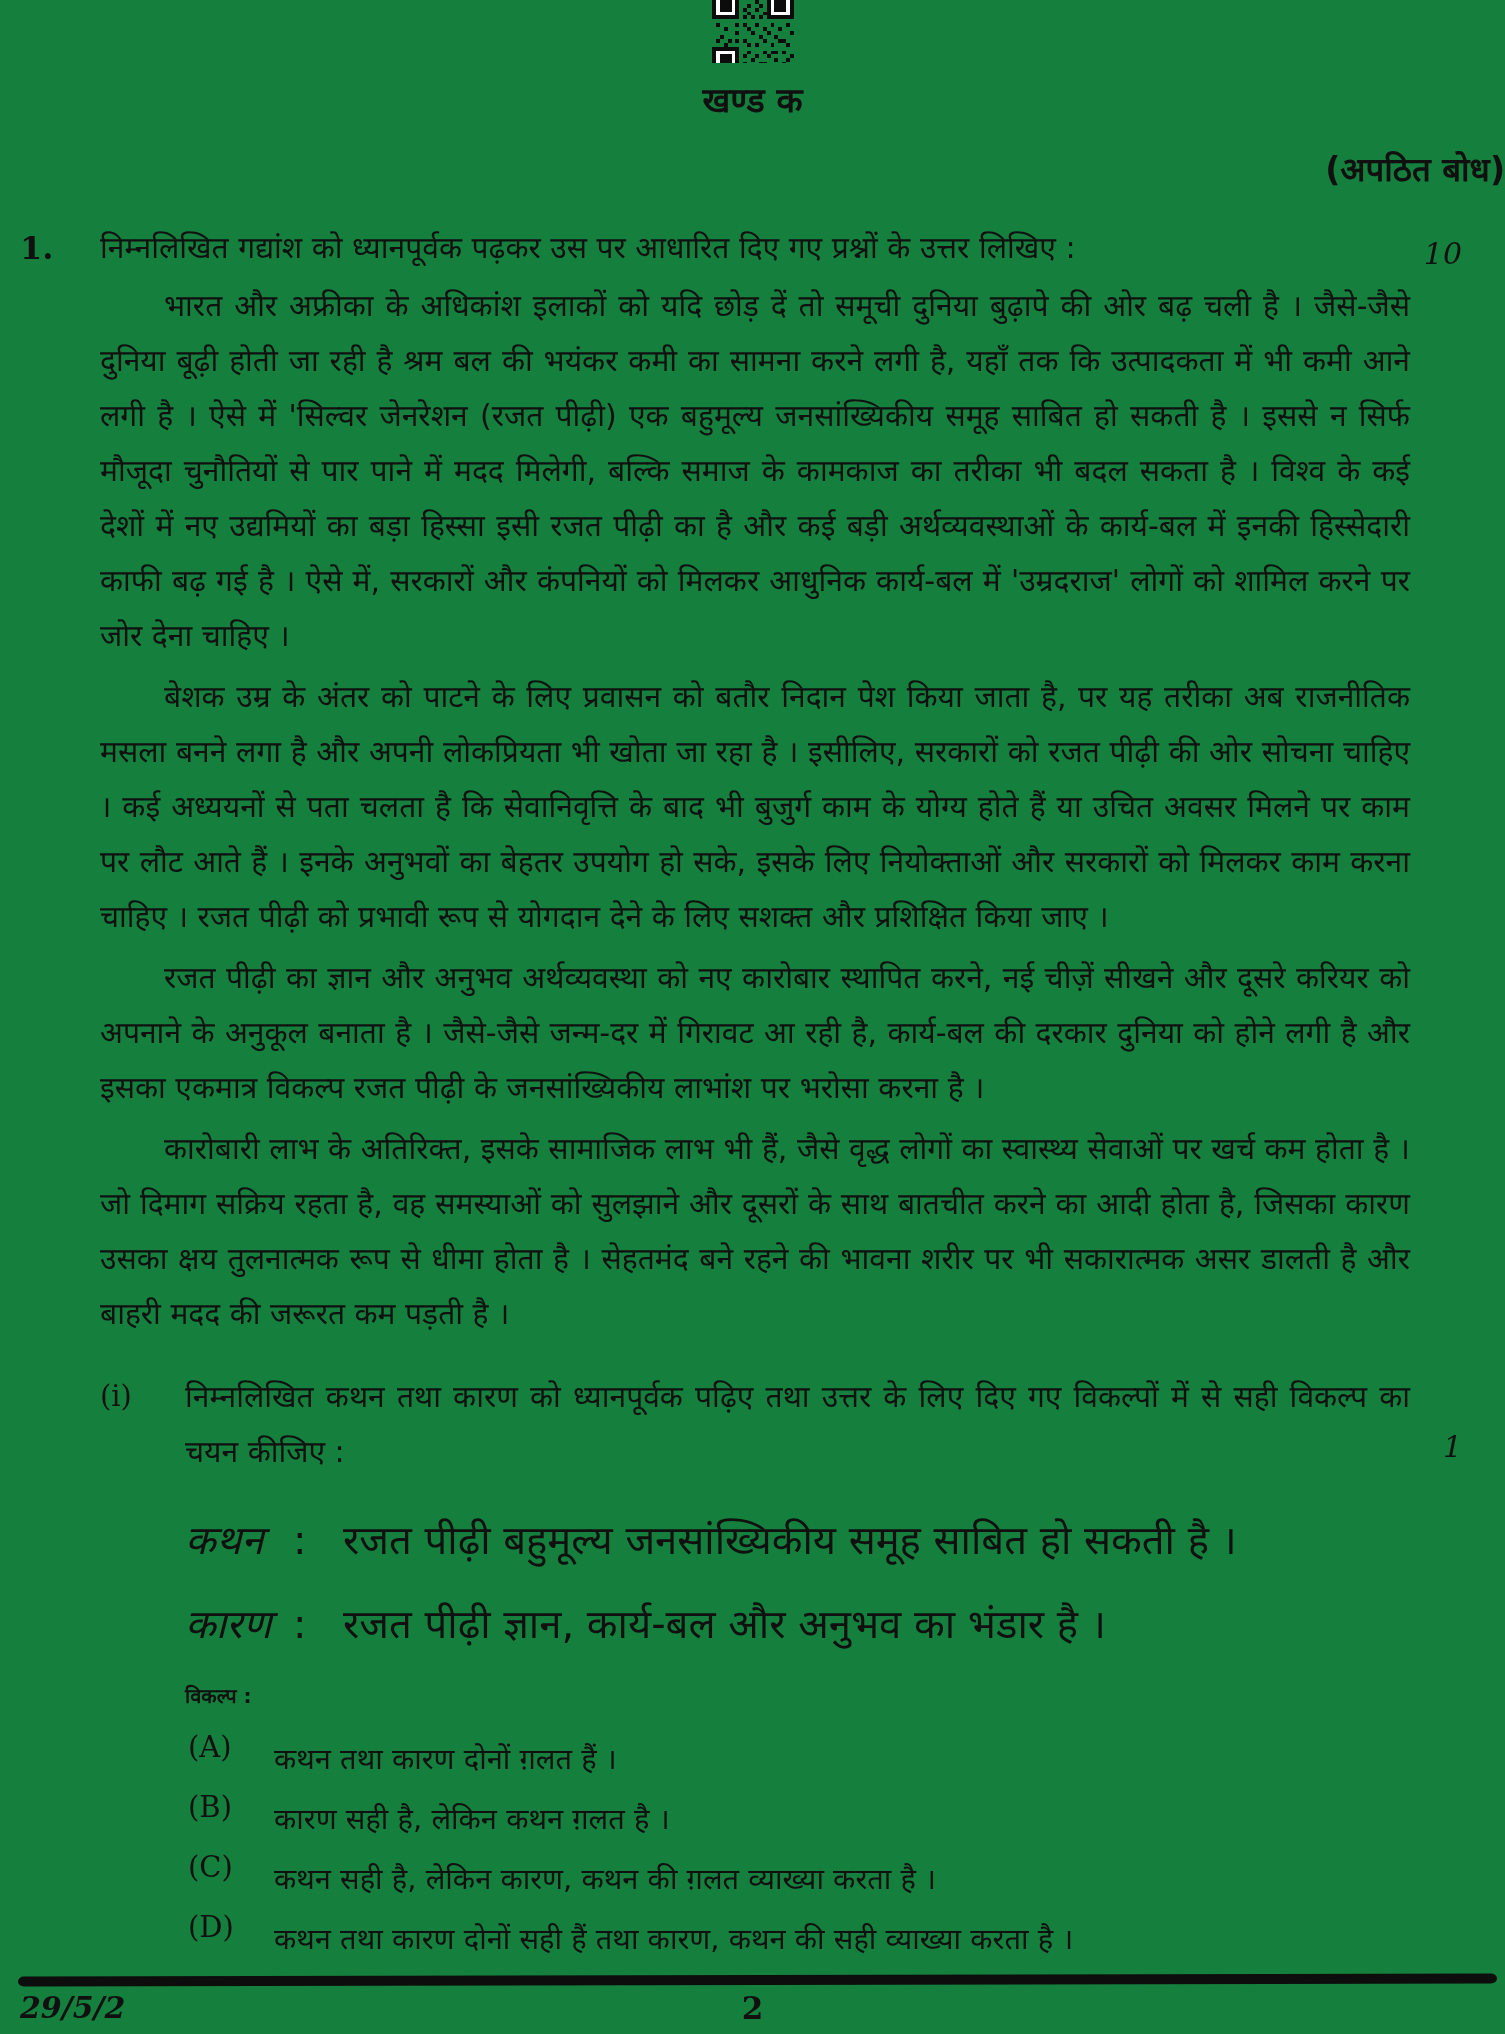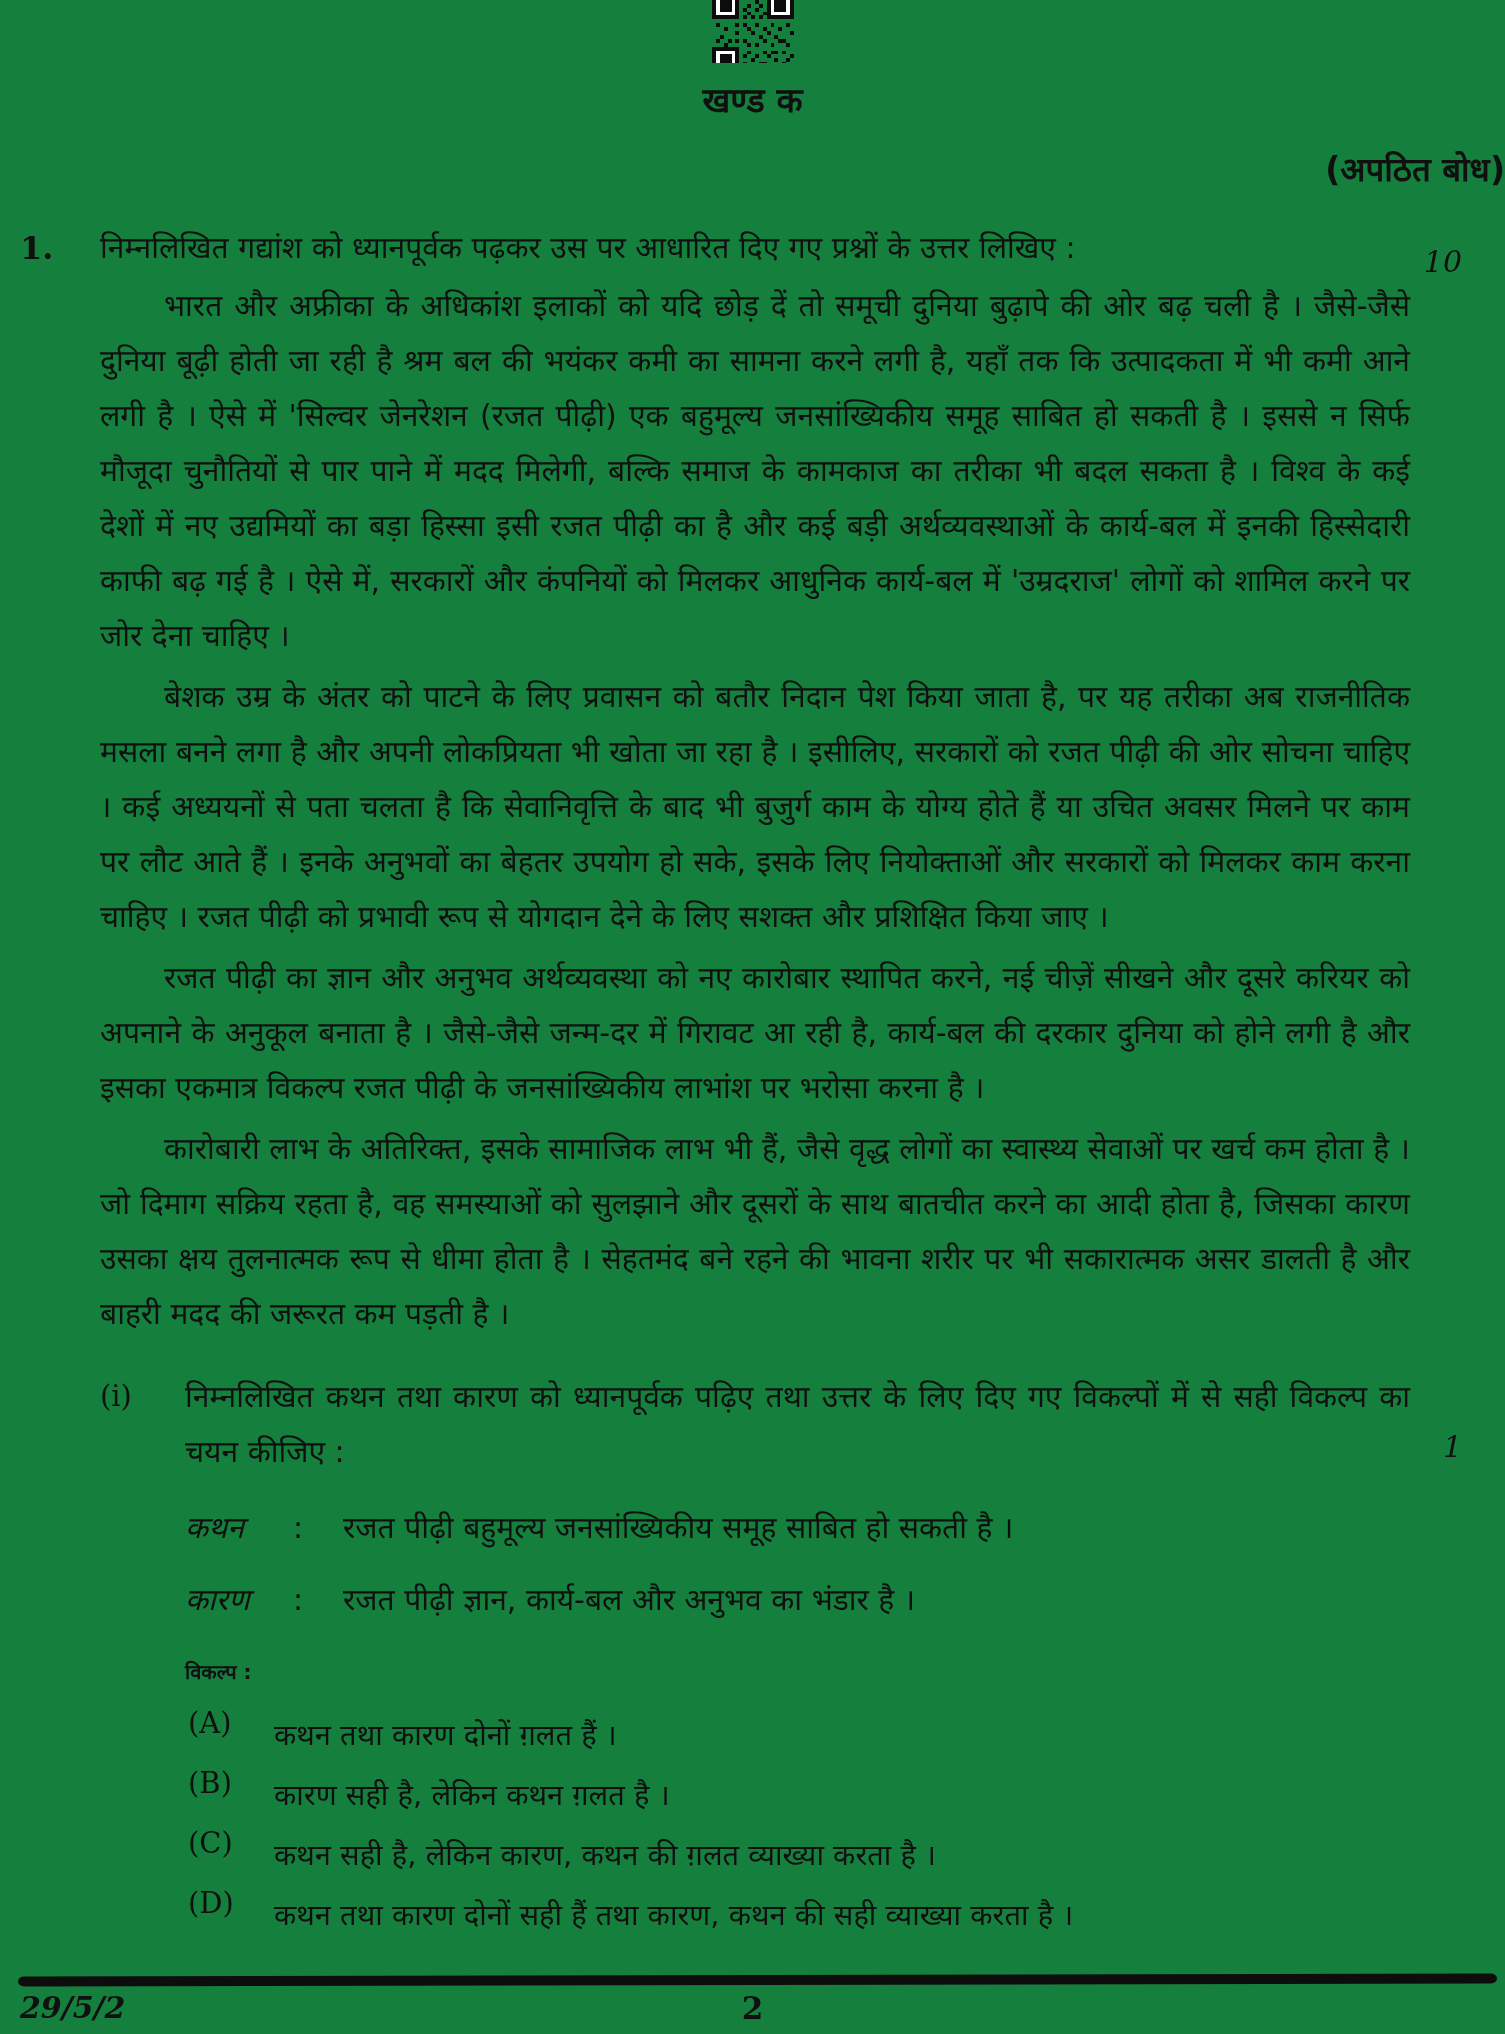--- a/index.html
+++ b/index.html
@@ -24,21 +24,21 @@
     margin:30px 0 0;
     text-align:right;font-weight:bold;font-size:33px;line-height:40px;
   }
 
   .q-row{position:relative;margin:36px 95px 0 100px;font-size:30px;line-height:44px;}
   .q-num{
     position:absolute;left:-80px;top:0;
     font-family:"DejaVu Serif",serif;font-weight:bold;font-size:32px;
   }
   .q-marks{
-    position:absolute;right:-52px;top:14px;
+    position:absolute;right:-52px;top:6px;
     font-family:"DejaVu Serif",serif;font-style:italic;font-size:30px;
   }
 
   .passage{margin:8px 95px 0 100px;}
   .passage p{
     margin:6px 0 0;
     font-size:30px;line-height:55px;
     text-align:justify;text-indent:64px;
   }
 
@@ -47,21 +47,21 @@
   .subq-label{
     flex:none;width:85px;
     font-family:"DejaVu Serif",serif;font-size:29px;line-height:55px;
   }
   .subq-text{flex:1;font-size:30px;line-height:55px;text-align:justify;}
   .subq-marks{
     position:absolute;right:-52px;top:60px;
     font-family:"DejaVu Serif",serif;font-style:italic;font-size:30px;
   }
 
-  .ar-row{display:flex;margin-top:26px;padding-left:85px;font-size:30px;line-height:46px;}
+  .ar-row{display:flex;margin-top:38px;padding-left:85px;font-size:40px;line-height:46px;}
   .ar-label{flex:none;width:108px;font-style:italic;}
   .ar-colon{flex:none;width:50px;}
   .ar-text{flex:1;}
 
   .opts-label{margin-top:26px;padding-left:85px;font-weight:bold;font-size:20px;line-height:46px;}
   .opt-row{display:flex;padding-left:88px;margin-top:8px;font-size:29px;line-height:40px;}
   .opt-letter{flex:none;width:86px;font-family:"DejaVu Serif",serif;font-size:29px;}
   .opt-text{flex:1;margin-top:12px;}
 
   .footer-rule{

